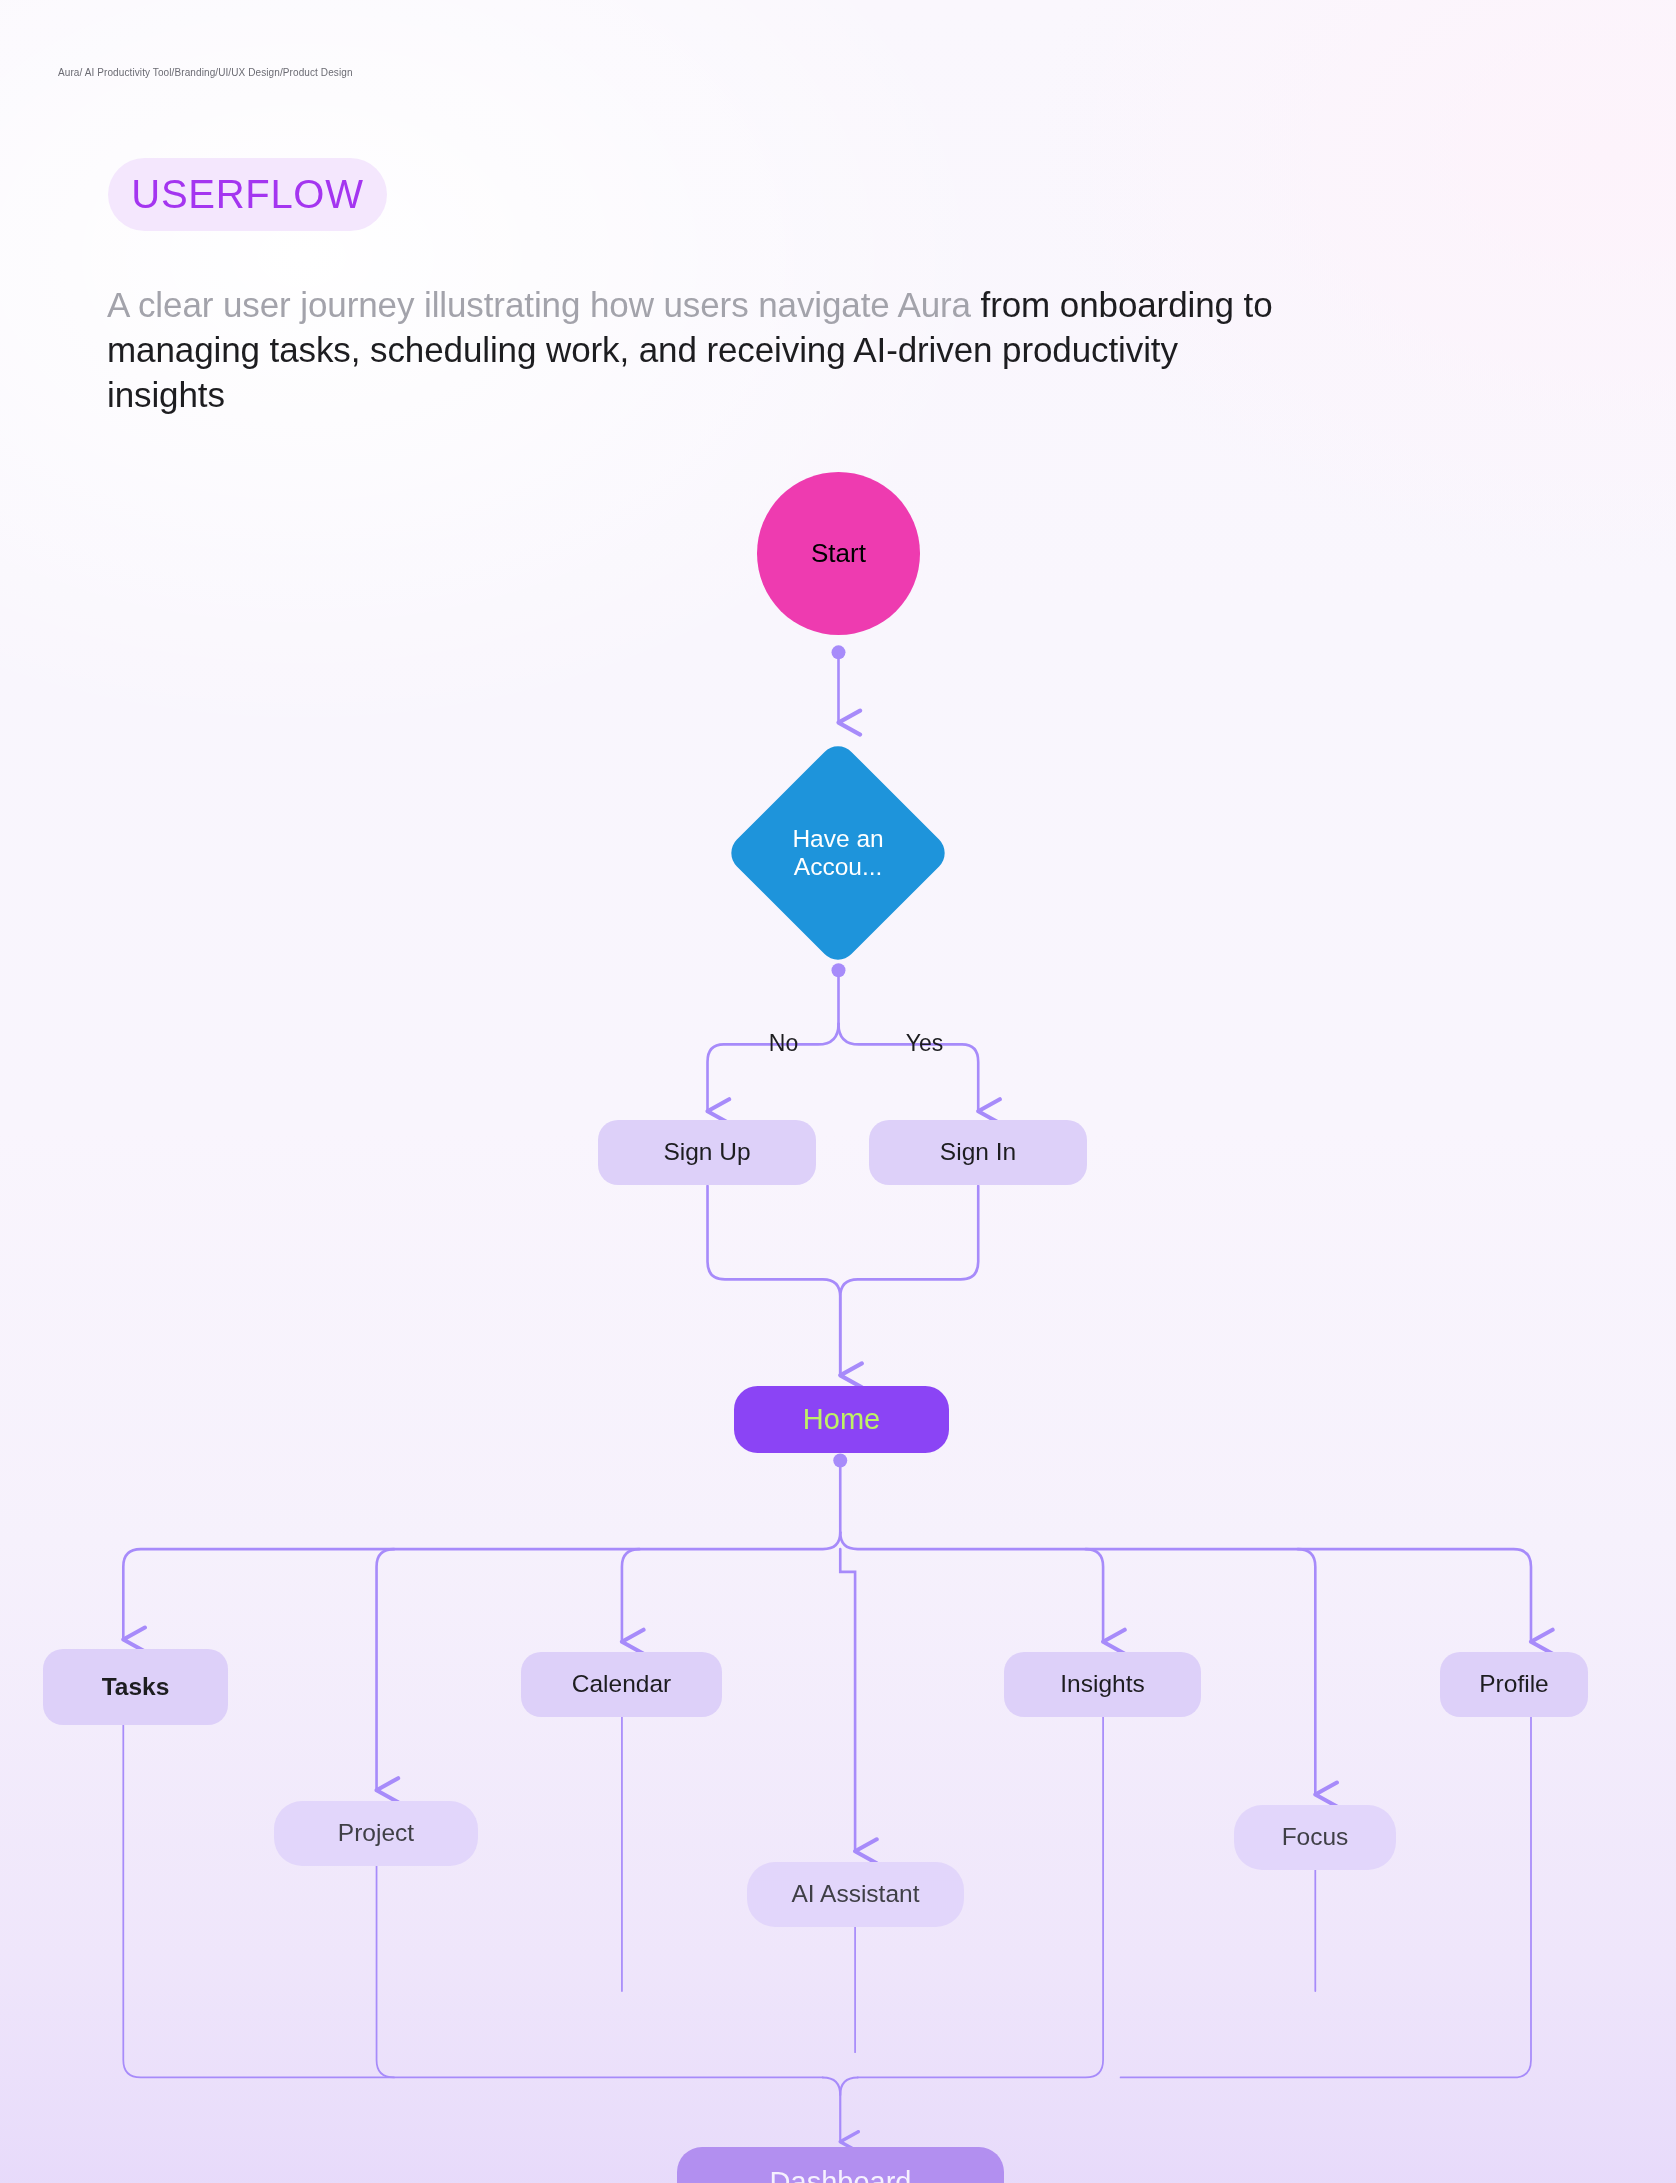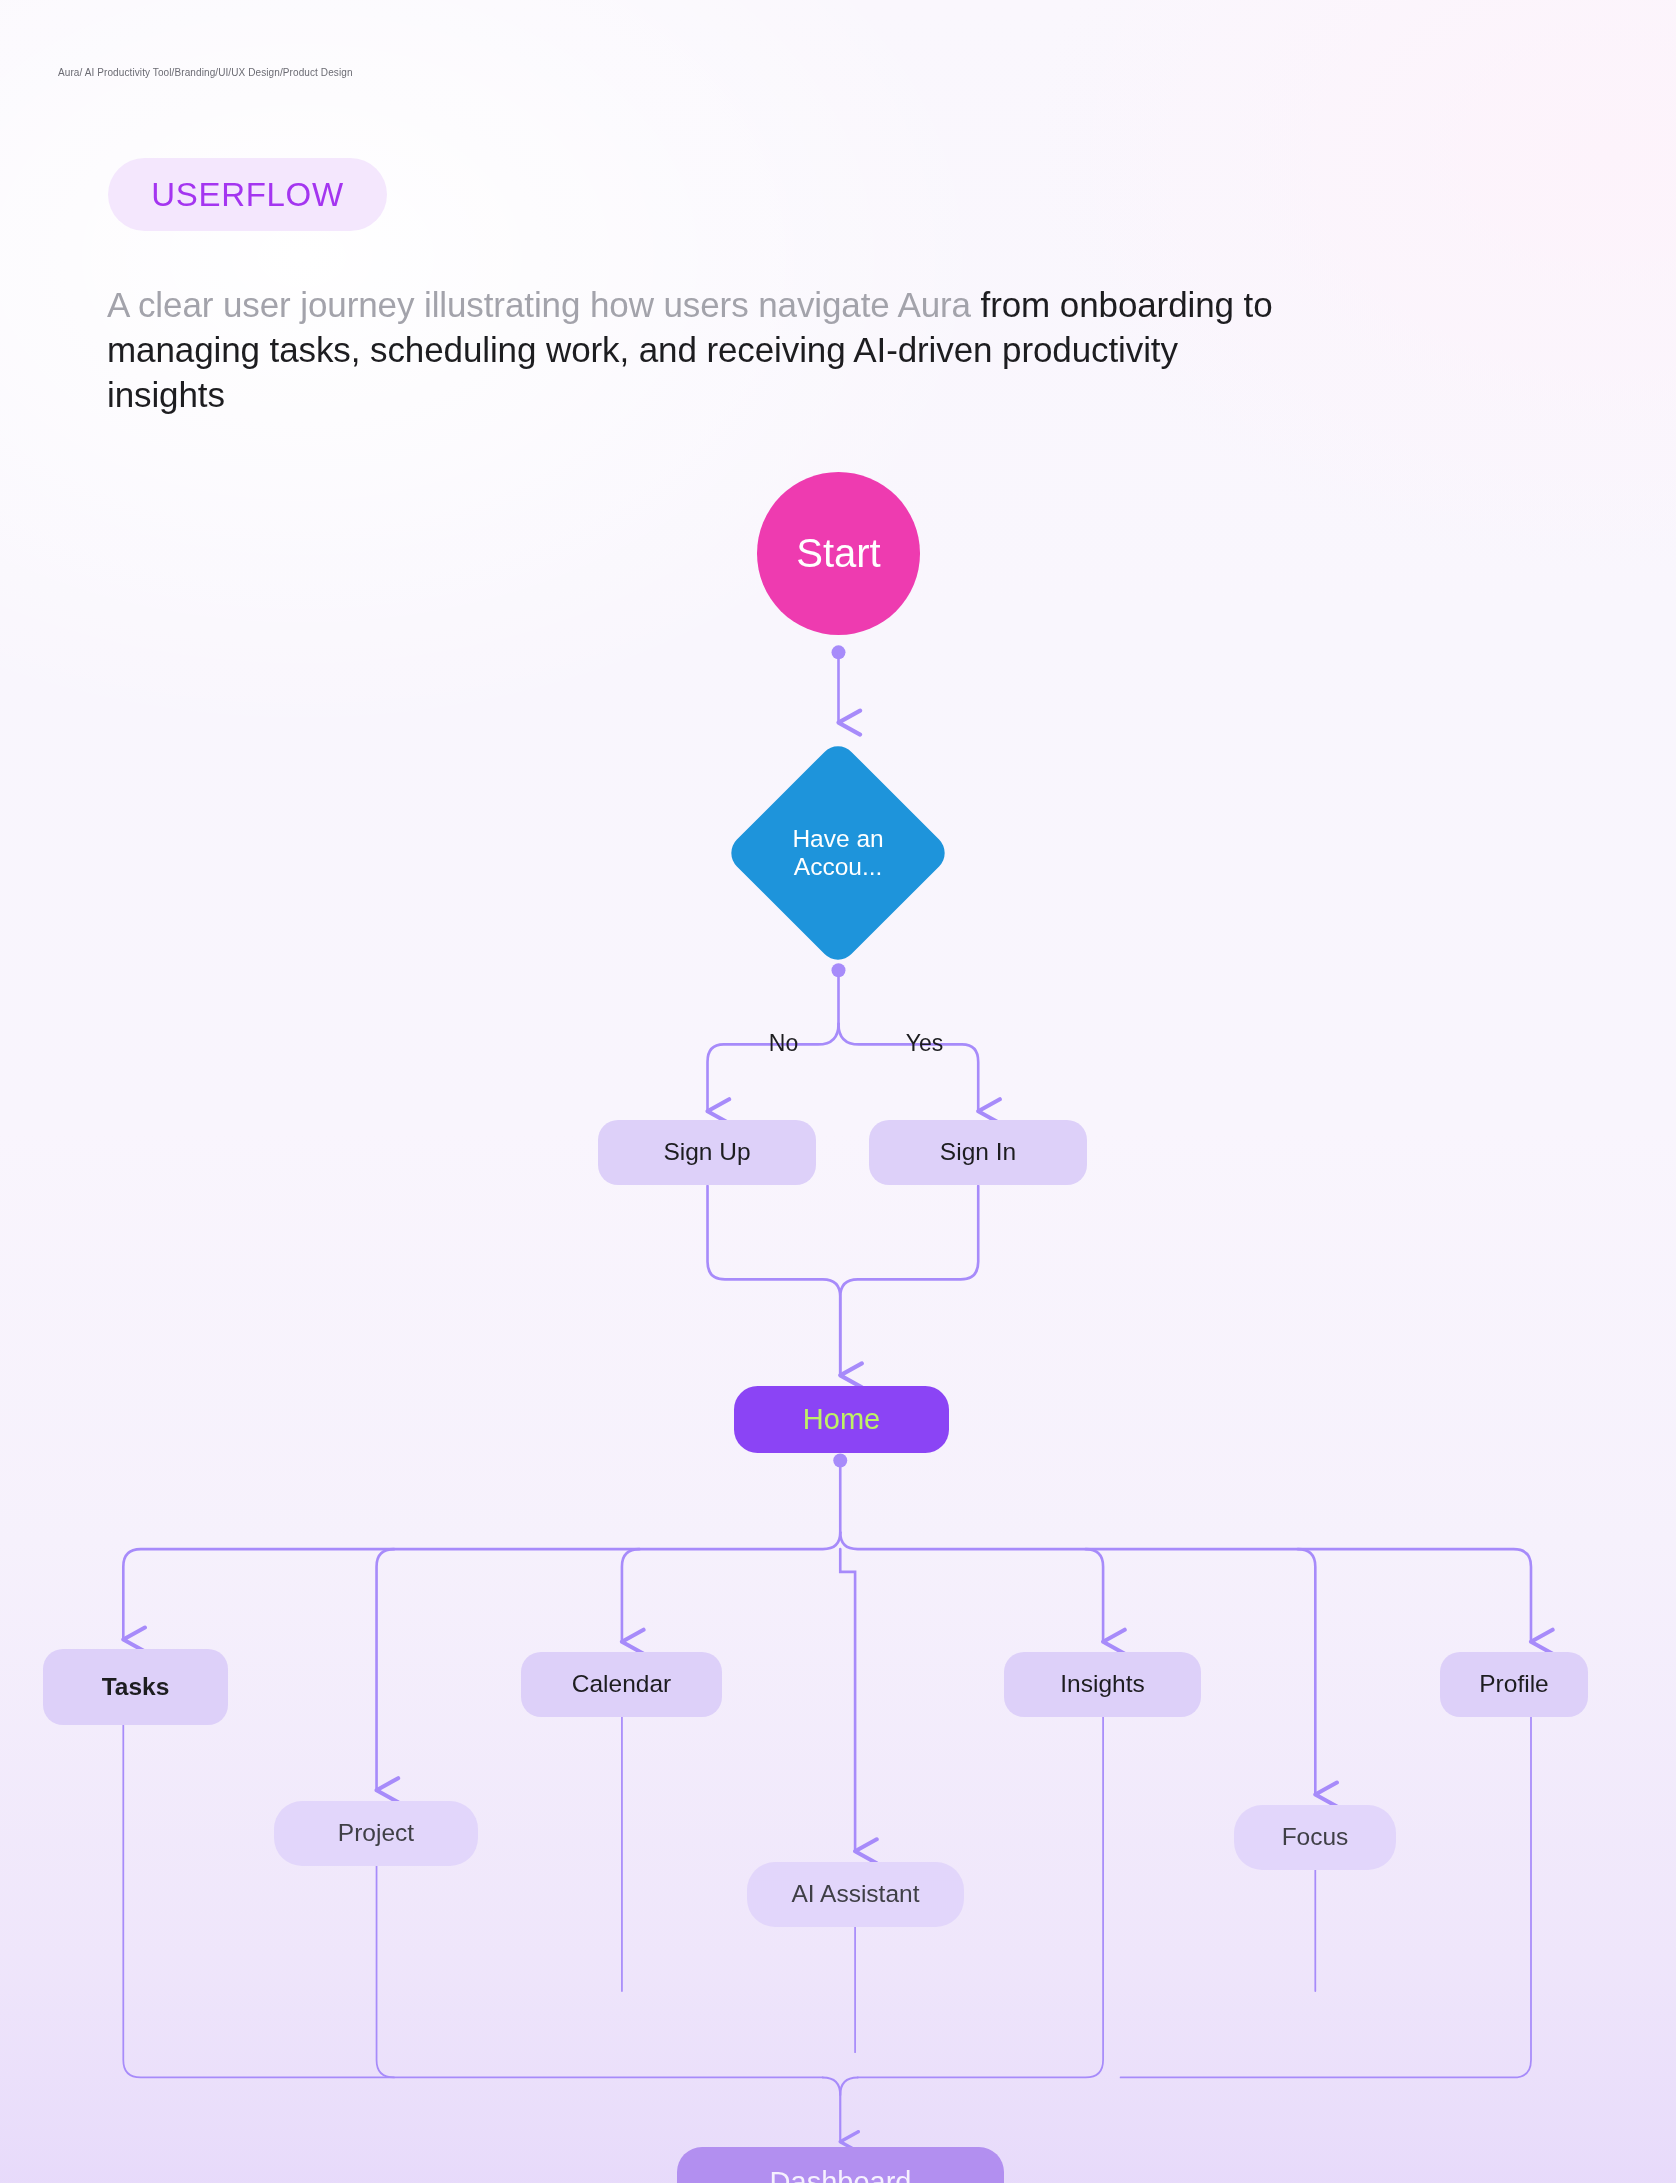--- a/index.html
+++ b/index.html
@@ -19,21 +19,21 @@
     position:absolute; left:58px; top:42px;
     font-size:10px; color:#6b6b73; letter-spacing:0.1px; white-space:nowrap;margin-top:25px;
   }
   .badge{
     position:absolute; left:108px; top:158px;
     width:279px; height:73px;
     background:#f4e7fd; border-radius:37px;
     display:flex; align-items:center; justify-content:center;
   }
   .badge span{
-    font-size:33px; color:#a435f0; letter-spacing:0.7px;
+    font-size:40px; color:#a435f0; letter-spacing:0.7px;
   }
   .lede{
     position:absolute; left:107px; top:283px;
     width:1179px;
     font-size:35px; line-height:1.28; color:#1d1d20;
     letter-spacing:-0.1px;
   }
   .lede .muted{ color:#a3a3ab; }
 
   
@@ -43,21 +43,21 @@
     position:absolute;
     display:flex; align-items:center; justify-content:center;
     text-align:center;
     line-height:1.16;
   }
   .n-label{ display:block; }
 
   
   .n-start{
     width:163px; height:163px; border-radius:50%;
-    background:#ee3bb0; color:#ffffff; font-size:40px;
+    background:#ee3bb0; color:#000000; font-size:26px;
   }
   .n-decision{
     width:162px; height:162px; border-radius:19px;
     background:#1e94db; color:#ffffff; font-size:24.5px;
     transform:rotate(45deg);
   }
   .n-decision .n-label{ transform:rotate(-45deg); width:131px; }
 
   .n-soft{
     background:#ddd0f9; color:#1d1d20; border-radius:20px; font-size:24.5px;

